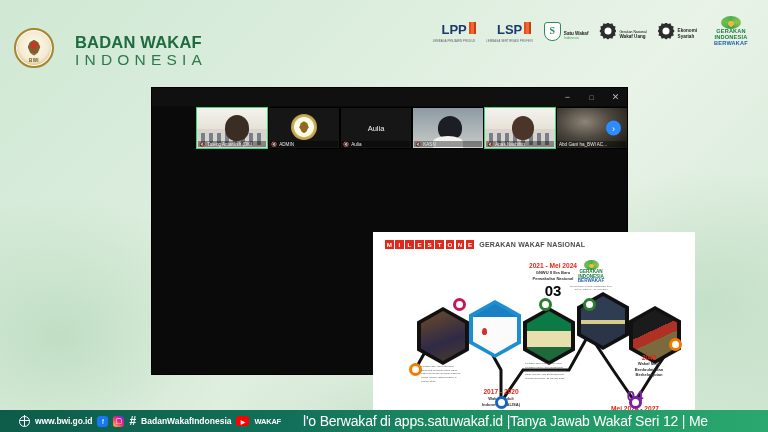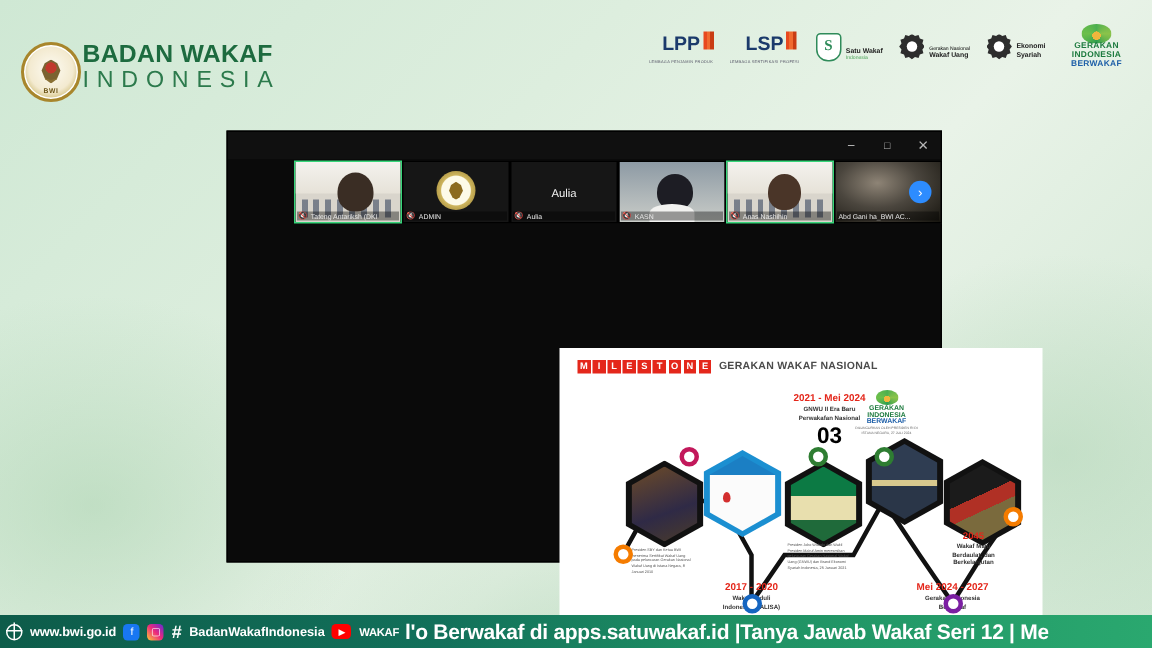--- a/index.html
+++ b/index.html
@@ -13,21 +13,21 @@
   .bg-wash { position:absolute; inset:0;
     background:
       radial-gradient(ellipse 260px 200px at 8% 78%, rgba(170,210,175,.55), transparent 70%),
       radial-gradient(ellipse 240px 190px at 92% 70%, rgba(175,212,180,.5), transparent 70%),
       radial-gradient(ellipse 300px 160px at 50% 100%, rgba(160,205,168,.4), transparent 75%);
     pointer-events:none; }
 
   
   .topbar { position:absolute; left:0; top:0; width:768px; height:62px;
     display:flex; align-items:center; }
-  .brand { display:flex; align-items:flex-start; gap:1px; margin-left:14px;margin-top:34px; }
+  .brand { display:flex; align-items:flex-end; gap:21px; margin-left:14px;margin-top:34px; }
   .bwi-seal { width:40px; height:40px; border-radius:50%;
     background:radial-gradient(circle at 50% 45%, #fdfbf2 0%, #f3ead0 55%, #d9c98f 72%, #b99b3e 84%, #8a6f22 100%);
     border:2.5px solid #a8862c; position:relative; flex:none;
     box-shadow:0 0 0 1px #fff inset; }
   .bwi-seal::before { content:""; position:absolute; left:50%; top:50%;
     transform:translate(-50%,-52%); width:15px; height:16px;
     background:radial-gradient(circle at 50% 35%, #c0392b 0 28%, #7b6230 30% 60%, #8a7034 62% 100%);
     clip-path:polygon(50% 0,78% 16%,92% 46%,76% 82%,50% 100%,24% 82%,8% 46%,22% 16%); }
   .bwi-seal .seal-txt { position:absolute; left:0; right:0; bottom:3.5px; text-align:center;
     font-size:4.5px; font-weight:bold; color:#6b5415; letter-spacing:.4px; }
@@ -129,36 +129,36 @@
   .gib-badge .bt3 { font-size:2.3px; color:#666; line-height:1.3; margin-top:1px; }
 
   .end-lbl { position:absolute; text-align:center; width:56px; }
   .end-yr { font-size:6.4px; font-weight:bold; color:#e4271b; }
   .end-tx { font-size:4.1px; font-weight:bold; color:#333; line-height:1.35; }
 
   
   .ticker { position:absolute; left:0; bottom:0; width:768px; height:22px;
     background:linear-gradient(90deg,#0d5c4a 0%,#12705a 38%,#1e8f63 62%,#2aa86f 100%);
     display:flex; align-items:center; color:#fff; }
-  .tk-left { display:flex; align-items:center; gap:5px; padding-left:4px; flex:none;text-align:center; }
+  .tk-left { display:flex; align-items:center; gap:5px; padding-left:19px; flex:none;text-align:center; }
   .globe { width:11px; height:11px; border-radius:50%; border:1.2px solid #fff; position:relative; }
   .globe::before { content:""; position:absolute; left:-1.2px; top:3.6px; width:11px; height:1px; background:#fff; }
   .globe::after { content:""; position:absolute; left:3.9px; top:-1.2px; width:1px; height:11px; background:#fff; }
   .tk-url { font-size:8.5px; font-weight:bold; letter-spacing:-.1px; }
   .sq-ic { width:11px; height:11px; border-radius:3px; display:flex; align-items:center;
     justify-content:center; font-size:7px; color:#fff; }
   .ic-fb { background:#1877f2; }
   .ic-ig { background:linear-gradient(45deg,#f9ce34,#ee2a7b,#6228d7); }
   .ic-yt { width:13px; height:10px; border-radius:3px; background:#ff0000;
     display:flex; align-items:center; justify-content:center; color:#fff; font-size:6px; }
   .hash { font-size:12px; font-weight:bold; color:#fff; }
   .tk-handle { font-size:8.5px; font-weight:bold; }
   .tk-tv { font-size:7.5px; font-weight:bold; letter-spacing:-.2px; }
-  .tk-news { font-size:14px; font-weight:bold; white-space:nowrap; overflow:hidden;
-    margin-left:4px; letter-spacing:-.2px; }
+  .tk-news { font-size:14px; font-weight:normal; white-space:nowrap; overflow:hidden;
+    margin-left:22px; letter-spacing:-.2px; }
 </style>
 </head>
 <body>
 
 <div class="bg-wash"></div>
 
 <div class="topbar">
 
   <div class="brand">
     <div class="bwi-seal">
@@ -340,20 +340,21 @@
       <div class="dot" style="left:256px;top:134px;border-color:#7b1fa2"></div>
       <div class="dot" style="left:296px;top:76px;border-color:#f57c00"></div>
 
       <div class="tl-head" style="left:72px;top:124px">
         <div class="tl-yr" style="margin-top:2px">2017 - 2020</div>
         <div class="tl-desc" style="white-space:pre-line">Wakaf Peduli
 Indonesia (KALISA)</div>
       </div>
 
       <div class="tl-head" style="left:206px;top:124px">
+        <div class="tl-num" style="color:#7b1fa2">04</div>
         <div class="tl-yr" style="margin-top:2px">Mei 2024 - 2027</div>
         <div class="tl-desc" style="white-space:pre-line">Gerakan Indonesia
 Berwakaf</div>
       </div>
 
       <div class="end-lbl" style="left:248px;top:92px">
         <div class="end-yr">2045</div>
         <div class="end-tx" style="white-space:pre-line">Wakaf Maju
 Berdaulat, dan
 Berkelanjutan</div>

